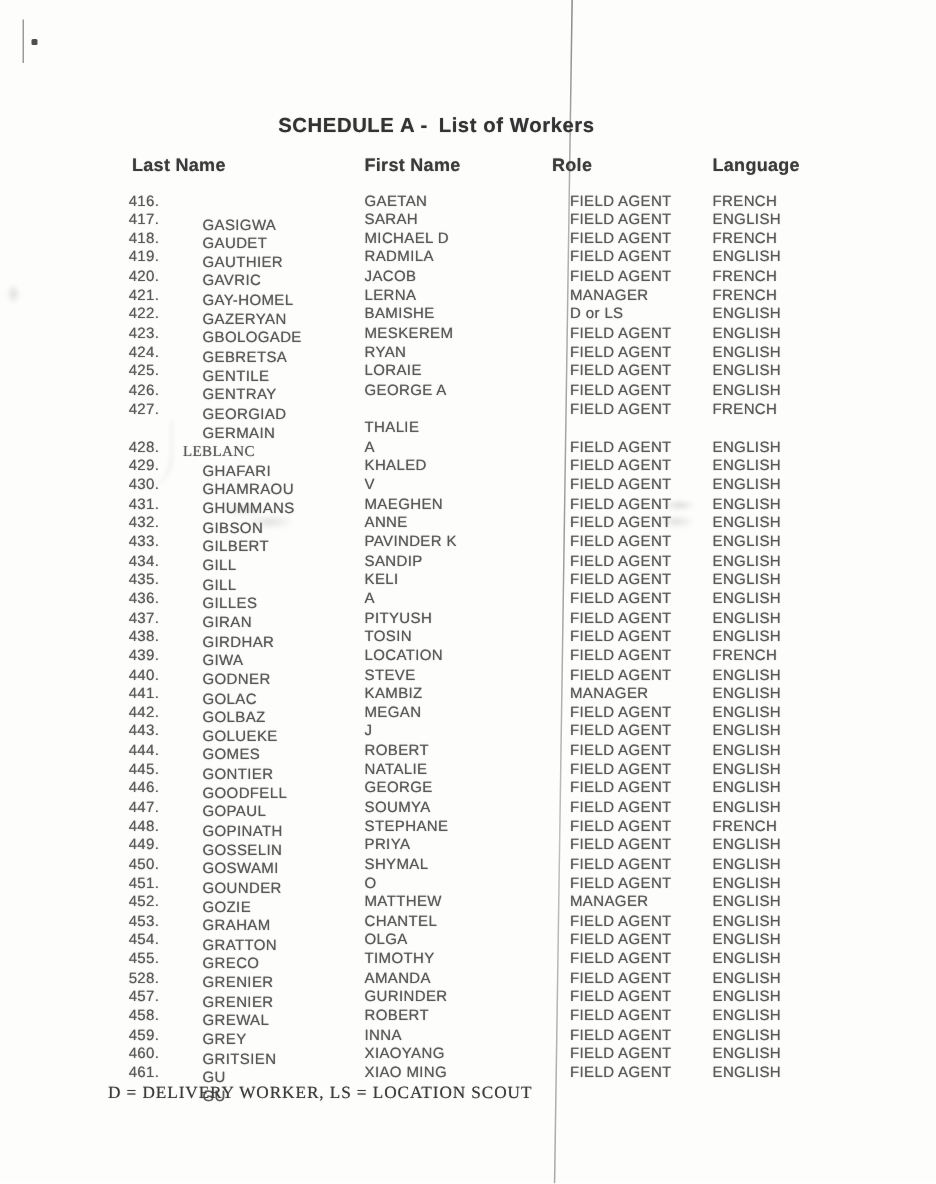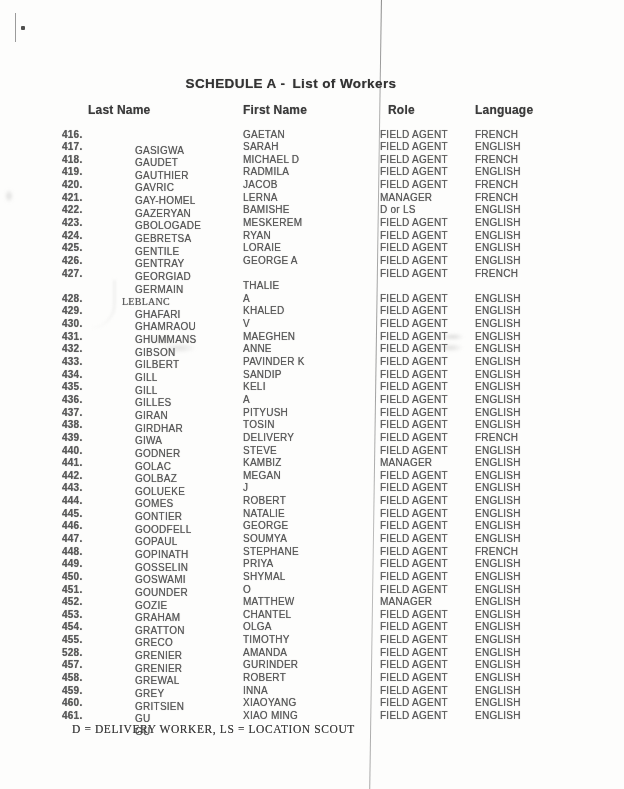--- a/index.html
+++ b/index.html
@@ -86,21 +86,21 @@
     position: absolute;
     top: 103px;
     font-size: 12px;
     font-weight: bold;
     color: #3b3b3b;
     letter-spacing: 0.2px;
     text-shadow: 0 0 0.7px rgba(90,90,90,0.75);
   }
   .h-last  { left: 88px; }
   .h-first { left: 243px; }
-  .h-role  { left: 388px; }
+  .h-role  { left: 368px; }
   .h-lang  { left: 475px; }
 
   .table-body {
     position: absolute;
     left: 62px;
     top: 112.5px;
     width: 540px;
   }
   .row {
     display: grid;
@@ -108,21 +108,21 @@
     height: 12.65px;
     align-items: center;
   }
   .cell {
     font-size: 10px;
     color: #5a5a5a;
     letter-spacing: 0.25px;
     white-space: nowrap;
     text-shadow: 0 0 0.7px rgba(110,110,110,0.9);
   }
-  .c-num  { text-align: left; font-weight: bold; }
+  .c-num  { text-align: center; }
   .c-last { padding-left: 5px; margin-top: 32px; }
   .c-first { padding-left: 0; }
   .row.cont .c-last { margin-left: -13px; font-family: Liberation Serif, serif; }
 
   .footer-note {
     position: absolute;
     left: 72px;
     top: 723px;
     font-family: "Liberation Serif", serif;
     font-size: 11.5px;
@@ -316,21 +316,21 @@
       <div class="row">
         <span class="cell c-num">438.</span>
         <span class="cell c-last">GIWA</span>
         <span class="cell c-first">TOSIN</span>
         <span class="cell c-role">FIELD AGENT</span>
         <span class="cell c-lang">ENGLISH</span>
       </div>
       <div class="row">
         <span class="cell c-num">439.</span>
         <span class="cell c-last">GODNER</span>
-        <span class="cell c-first">DELIVERY</span>
+        <span class="cell c-first">LOCATION</span>
         <span class="cell c-role">FIELD AGENT</span>
         <span class="cell c-lang">FRENCH</span>
       </div>
       <div class="row">
         <span class="cell c-num">440.</span>
         <span class="cell c-last">GOLAC</span>
         <span class="cell c-first">STEVE</span>
         <span class="cell c-role">FIELD AGENT</span>
         <span class="cell c-lang">ENGLISH</span>
       </div>

